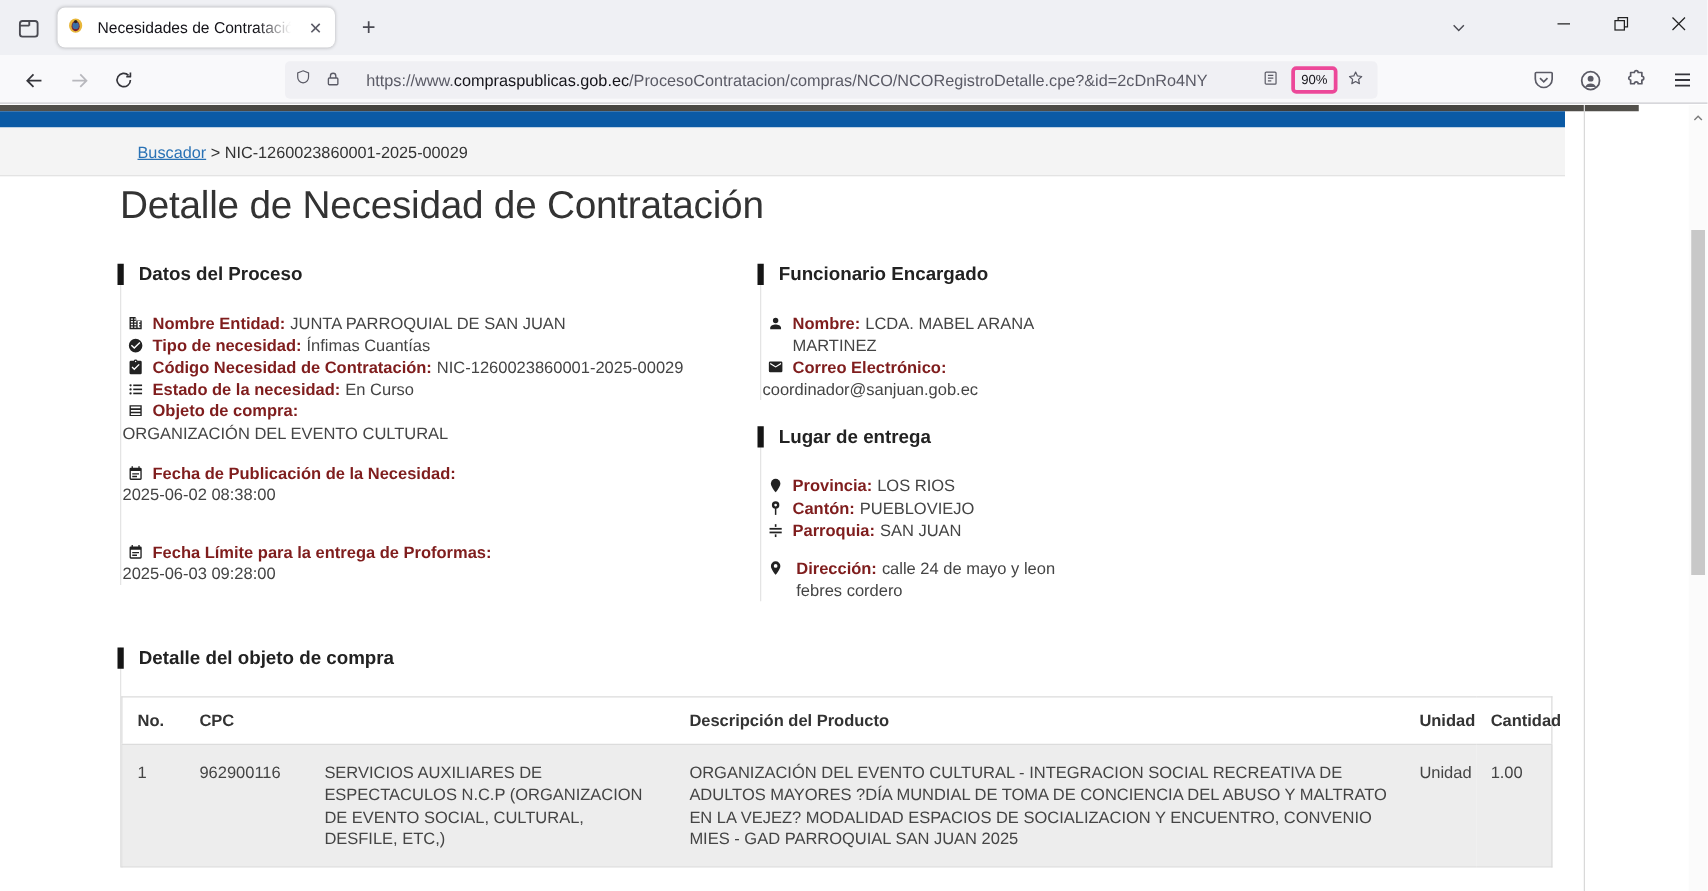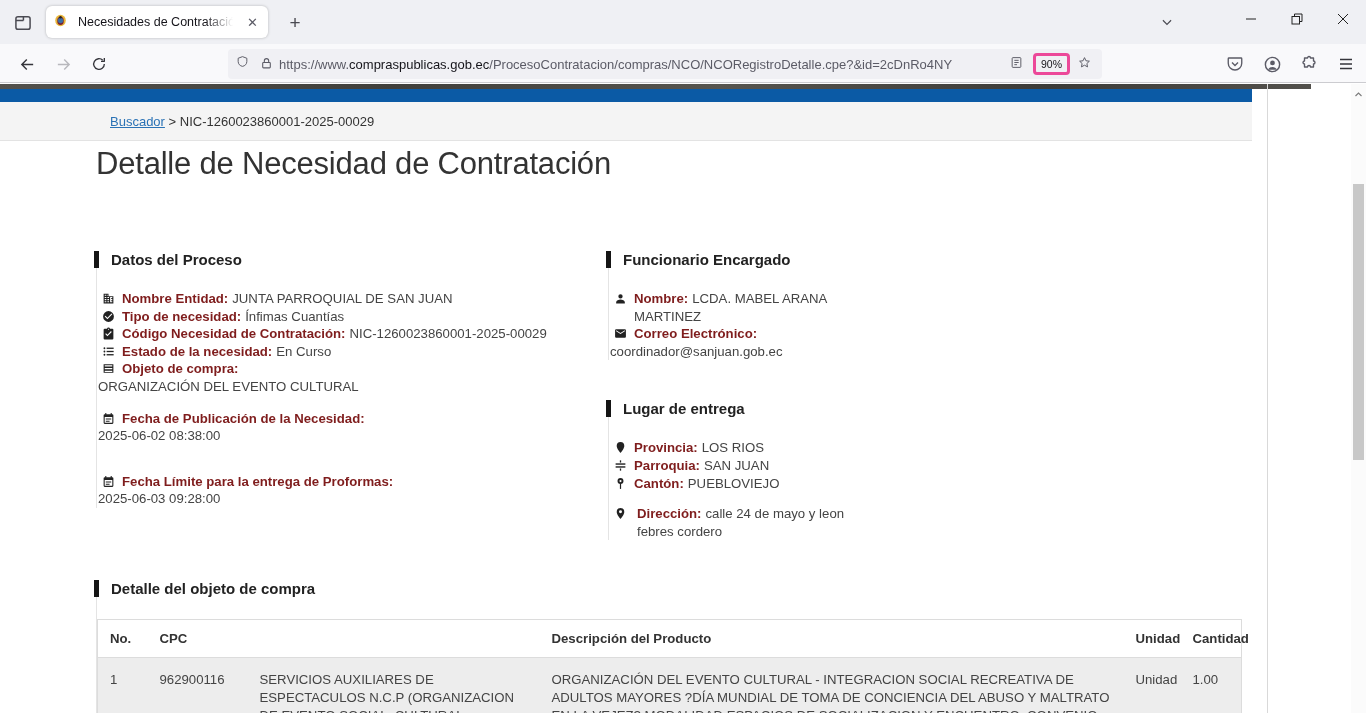--- a/index.html
+++ b/index.html
@@ -12,21 +12,21 @@
   .tab-title { font-size:12.5px; color:#15141a; white-space:nowrap; overflow:hidden; width:155px; margin-left:8px;
     -webkit-mask-image:linear-gradient(to right,#000 82%,transparent); mask-image:linear-gradient(to right,#000 82%,transparent); }
   .tab-close { margin-left:auto; color:#5b5b66; font-size:13px; line-height:1; padding:2px; }
   .newtab-btn { position:absolute; left:282px; top:10px; width:26px; height:26px; color:#4a4a52; font-size:19px; display:flex; align-items:center; justify-content:center; font-weight:300; }
   .tabs-chevron { position:absolute; left:1155px; top:11px; width:24px; height:22px; display:flex; align-items:center; justify-content:center; }
   .win-btn { position:absolute; top:0; width:46px; height:38px; display:flex; align-items:center; justify-content:center; }
 
   .toolbar { position:absolute; left:0; top:44px; width:1366px; height:39px; background:#f9f9fb; border-bottom:1px solid #ccccd0; }
   .nav-ic { position:absolute; top:7px; width:26px; height:26px; display:flex; align-items:center; justify-content:center; border-radius:4px; }
   .urlbar { position:absolute; left:228px; top:5px; width:874px; height:30px; background:#f0f0f4; border-radius:4px; display:flex; align-items:center; padding:0 8px; }
-  .url-text { font-size:13px; color:#5b5b66; white-space:nowrap; overflow:hidden; flex:1; margin-left:6px;
+  .url-text { font-size:13px; color:#5b5b66; white-space:nowrap; overflow:hidden; flex:1; margin-left:20px;
     -webkit-mask-image:linear-gradient(to right,#000 95%,transparent); mask-image:linear-gradient(to right,#000 95%,transparent); }
   .url-domain { color:#15141a; }
   .zoom-pill { border:3px solid #ec4899; border-radius:4px; font-size:10.5px; color:#15141a; padding:2px 5px; margin:0 8px; }
   .tb-right { position:absolute; right:8px; top:7px; display:flex; gap:13px; align-items:center; }
   .tb-right > div { width:24px; height:26px; display:flex; align-items:center; justify-content:center; }
 
   
   .content { position:absolute; left:0; top:84px; width:1366px; height:629px; background:#fff; }
   .dark-strip { position:absolute; left:0; top:0; width:1311px; height:5px; background:linear-gradient(90deg,#53514c,#403f3b 30%,#57554f 55%,#3c3b38 80%,#53514c); }
   .blue-bar { position:absolute; left:0; top:5px; width:1252px; height:13px; }
@@ -40,21 +40,21 @@
   .sb-thumb { position:absolute; top:100px; left:2px; width:11px; height:276px; background:#c8c8c8; }
 
   .main { position:absolute; left:96px; top:45px; width:1156px; }
   h1.page-title { font-size:31px; font-weight:400; color:#333; margin-top:17px; letter-spacing:-.2px; }
 
   .cols { display:flex; margin-top:29px; }
   .col-left { width:512px; }
   .col-right { width:470px; }
 
   .sec { border-left:1px solid #e4e4e4; position:relative; padding-left:0; }
-  .sec-head { position:relative; font-size:15px; font-weight:700; color:#222; padding-left:14px; height:18px; line-height:18px;margin-top:40px; }
+  .sec-head { position:relative; font-size:15px; font-weight:700; color:#222; padding-left:14px; height:18px; line-height:18px; }
   .sec-head::before { content:""; position:absolute; left:-3px; top:0; width:5px; height:17px; background:#151515; }
   .sec-body { padding-top:21px; }
 
   .item { display:flex; align-items:flex-start; padding-left:5px; font-size:13.2px; line-height:17.6px; color:#444; }
   .item .ic { margin:2px 7px 0 0; }
   .item b { color:#7f1d1d; margin-right:4px; white-space:nowrap; }
   .freeline { font-size:13.2px; line-height:17.6px; color:#444; padding-left:1px; }
   .gap14 { height:14px; } .gap13 { height:13px; }
 
   .narrow { width:250px; }
@@ -312,37 +312,37 @@
               <span class="ic">
                   <svg viewBox="0 0 24 24" fill="#222">
                     <path d="M12 2a7 7 0 00-7 7c0 5.2 7 13 7 13s7-7.8 7-13a7 7 0 00-7-7z"></path>
                   </svg>
                 </span>
               <div><b>Provincia:</b><span>LOS RIOS</span></div>
             </div>
             <div class="item">
               <span class="ic">
                   <svg viewBox="0 0 24 24" fill="#222">
+                    <circle cx="12" cy="7.5" r="5.5"></circle>
+                    <rect x="10.9" y="12" width="2.2" height="10"></rect>
+                    <circle cx="12" cy="7.5" r="2" fill="#fff"></circle>
+                  </svg>
+                </span>
+              <div><b>Cantón:</b><span>PUEBLOVIEJO</span></div>
+            </div>
+            <div class="item">
+              <span class="ic">
+                  <svg viewBox="0 0 24 24" fill="#222">
                     <rect x="3" y="8" width="18" height="2.6"></rect>
                     <rect x="3" y="13.4" width="18" height="2.6"></rect>
                     <rect x="10.8" y="2.5" width="2.4" height="4"></rect>
                     <rect x="10.8" y="17.5" width="2.4" height="4"></rect>
                   </svg>
                 </span>
               <div><b>Parroquia:</b><span>SAN JUAN</span></div>
-            </div>
-            <div class="item">
-              <span class="ic">
-                  <svg viewBox="0 0 24 24" fill="#222">
-                    <circle cx="12" cy="7.5" r="5.5"></circle>
-                    <rect x="10.9" y="12" width="2.2" height="10"></rect>
-                    <circle cx="12" cy="7.5" r="2" fill="#fff"></circle>
-                  </svg>
-                </span>
-              <div><b>Cantón:</b><span>PUEBLOVIEJO</span></div>
             </div>
             <div class="gap13"></div>
             <div class="item">
               <span class="ic">
                   <svg viewBox="0 0 24 24" fill="#222">
                     <path d="M12 2a7 7 0 00-7 7c0 5.2 7 13 7 13s7-7.8 7-13a7 7 0 00-7-7zm0 9.5A2.5 2.5 0 1112 6a2.5 2.5 0 010 5.5z"></path>
                   </svg>
                 </span>
               <div style="margin-left:3px;"><b>Dirección:</b><span>calle 24 de mayo y leon febres cordero</span></div>
             </div>

